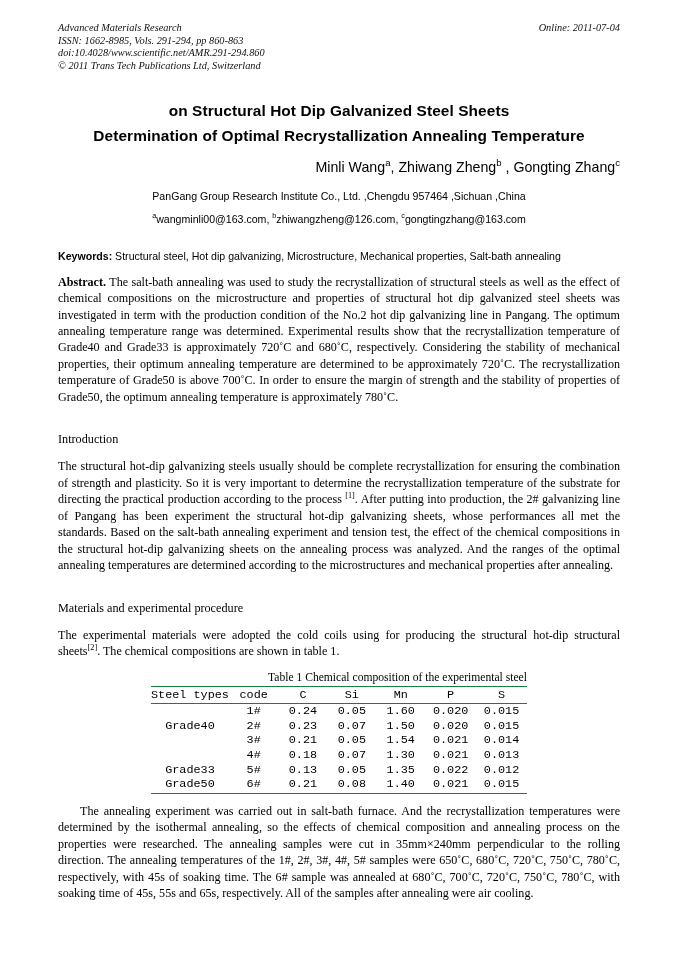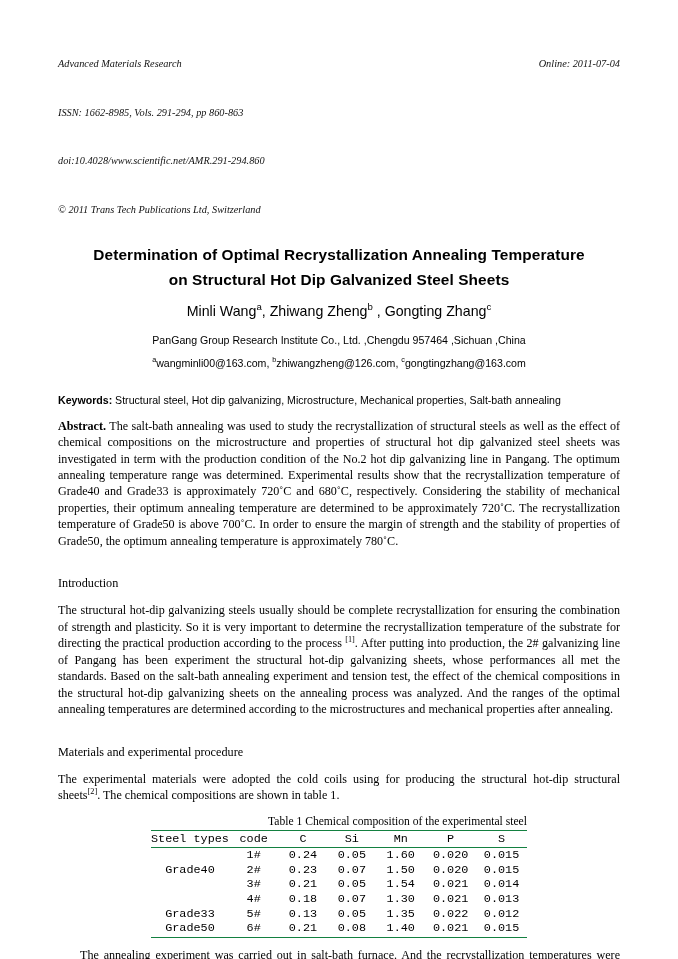--- a/index.html
+++ b/index.html
@@ -24,21 +24,21 @@
 
   
   .journal-header {
     position: relative;
     font-family: "Liberation Serif", serif;
     font-style: italic;
     font-size: 10.3px;
     line-height: 12.6px;
     color: #111;
   }
-  .journal-header .line { white-space: nowrap; margin-top: 36px; }
+  .journal-header .line { white-space: nowrap; }
   .online-date {
     position: absolute;
     top: 0;
     right: 0;
     font-style: italic;
     font-size: 10.3px;
     white-space: nowrap;
   }
 
   
@@ -49,21 +49,21 @@
     font-weight: bold;
     font-size: 15.4px;
     line-height: 25px;
     letter-spacing: 0.1px;
   }
   .title .tline { display: block; }
 
   
   .authors {
     margin-top: 9px;
-    text-align: center;
+    text-align: right;
     font-family: "Liberation Sans", sans-serif;
     font-size: 14.2px;
     line-height: 20px;
   }
   .affiliation {
     margin-top: 11px;
     text-align: center;
     font-family: "Liberation Sans", sans-serif;
     font-size: 10.6px;
     line-height: 16px;
@@ -172,22 +172,22 @@
 
   <div class="journal-header">
     <div class="line">Advanced Materials Research</div>
     <div class="line">ISSN: 1662-8985, Vols. 291-294, pp 860-863</div>
     <div class="line">doi:10.4028/www.scientific.net/AMR.291-294.860</div>
     <div class="line">© 2011 Trans Tech Publications Ltd, Switzerland</div>
     <div class="online-date">Online: 2011-07-04</div>
   </div>
 
   <div class="title">
+    <span class="tline">on Structural Hot Dip Galvanized Steel Sheets</span>
     <span class="tline">Determination of Optimal Recrystallization Annealing Temperature</span>
-    <span class="tline">on Structural Hot Dip Galvanized Steel Sheets</span>
   </div>
 
   <div class="authors">
     <span>Minli Wang</span><sup>a</sup><span>, </span><span>Zhiwang Zheng</span><sup>b</sup><span> , </span><span>Gongting Zhang</span><sup>c</sup>
   </div>
 
   <div class="affiliation">PanGang Group Research Institute Co., Ltd. ,Chengdu 957464 ,Sichuan ,China</div>
 
   <div class="emails">
     <sup>a</sup><span>wangminli00@163.com,</span>

